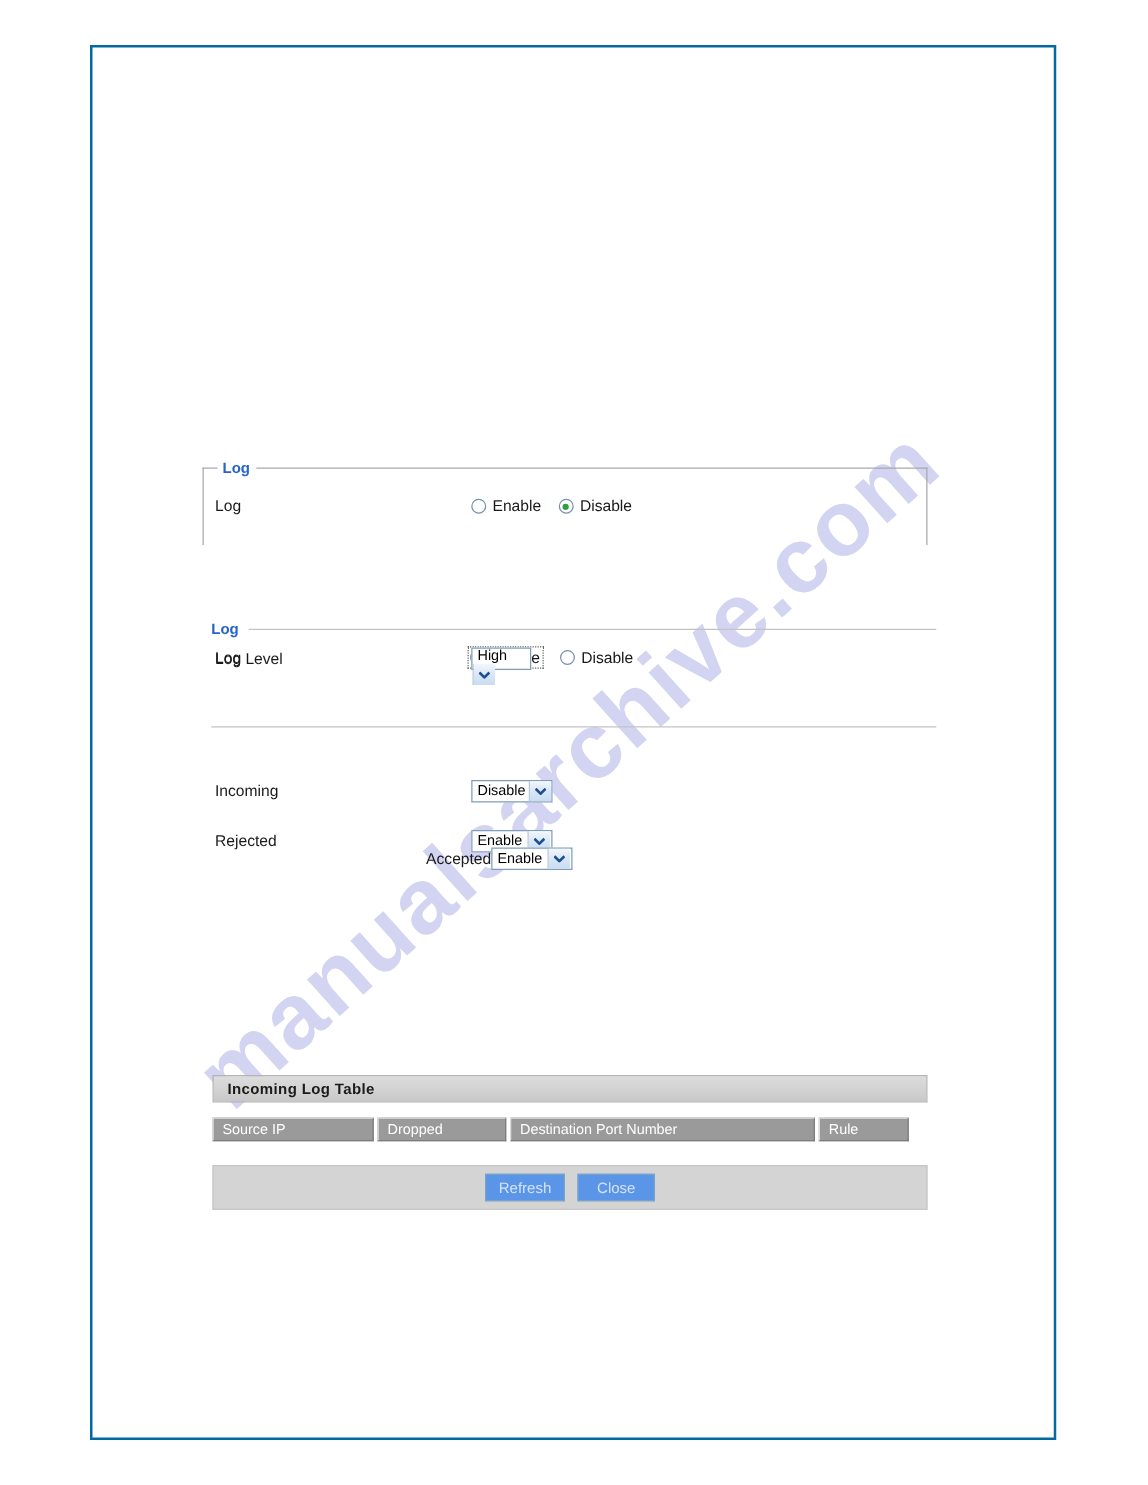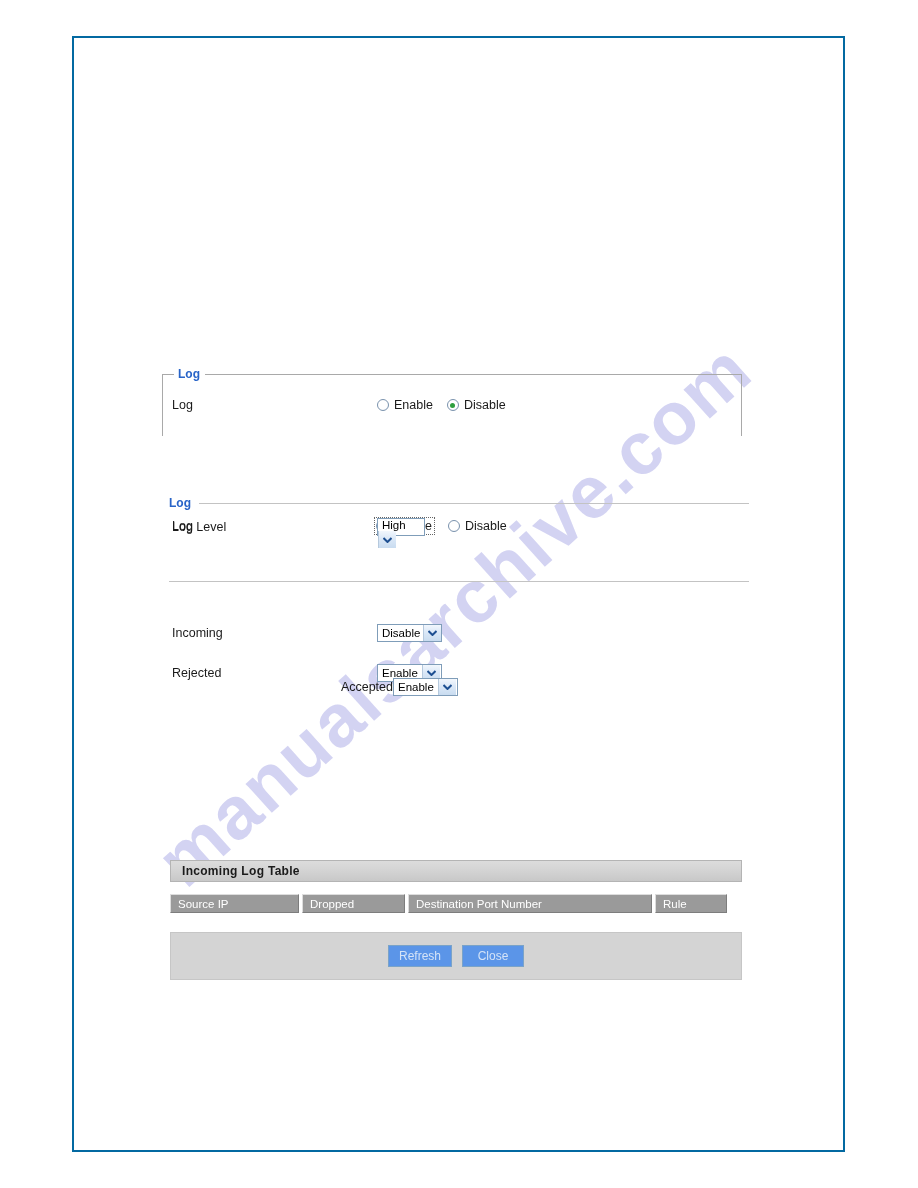--- a/index.html
+++ b/index.html
@@ -253,21 +253,21 @@
     font-size: 11.5px;
     padding-left: 7px;
     font-family: "Liberation Sans", sans-serif;
     white-space: nowrap;
     overflow: hidden;
   }
   .footer-bar {
     position: absolute;
     left: 96px;
     width: 572px;
-    height: 48px;
+    height: 36px;
     background: #d4d4d4;
     border: 1px solid #c6c6c6;
     box-sizing: border-box;
     display: flex;
     align-items: center;
     justify-content: center;
     gap: 10px;
   }
   .btn {
     background: #5b95e8;

